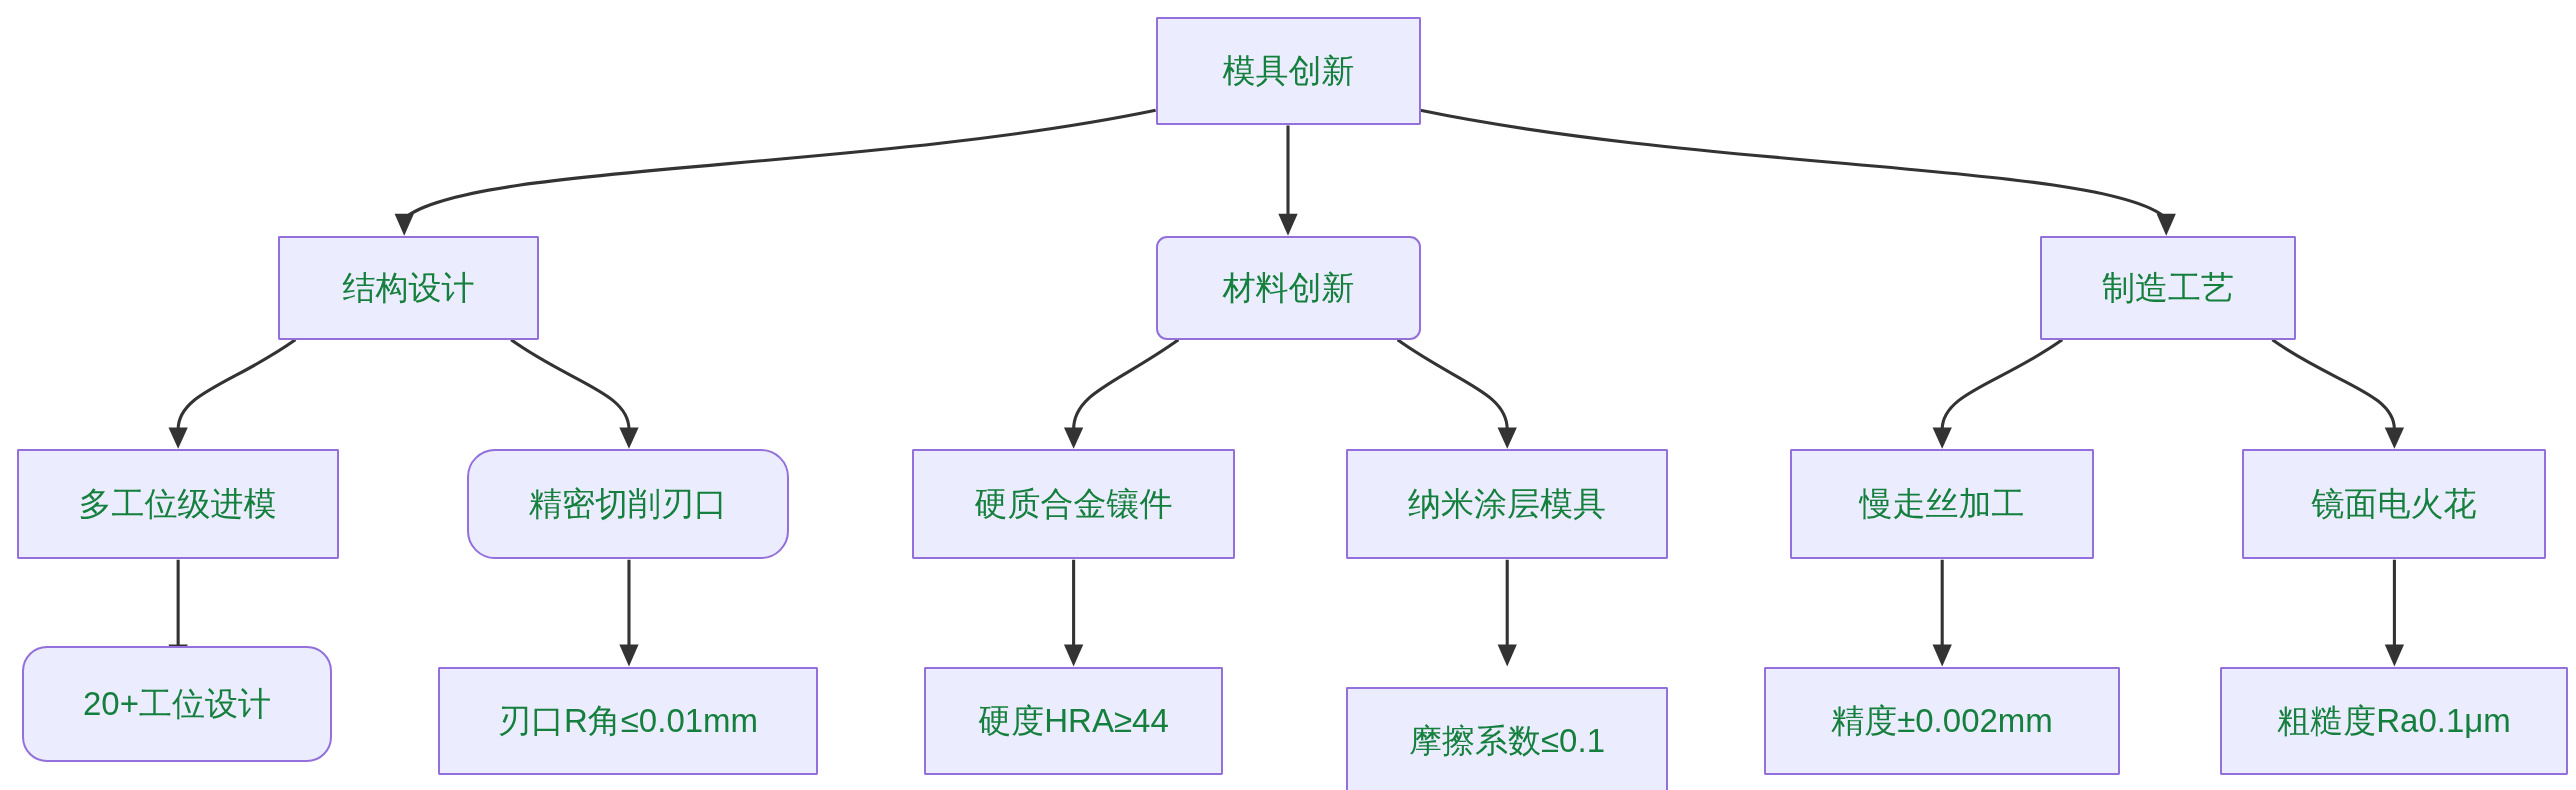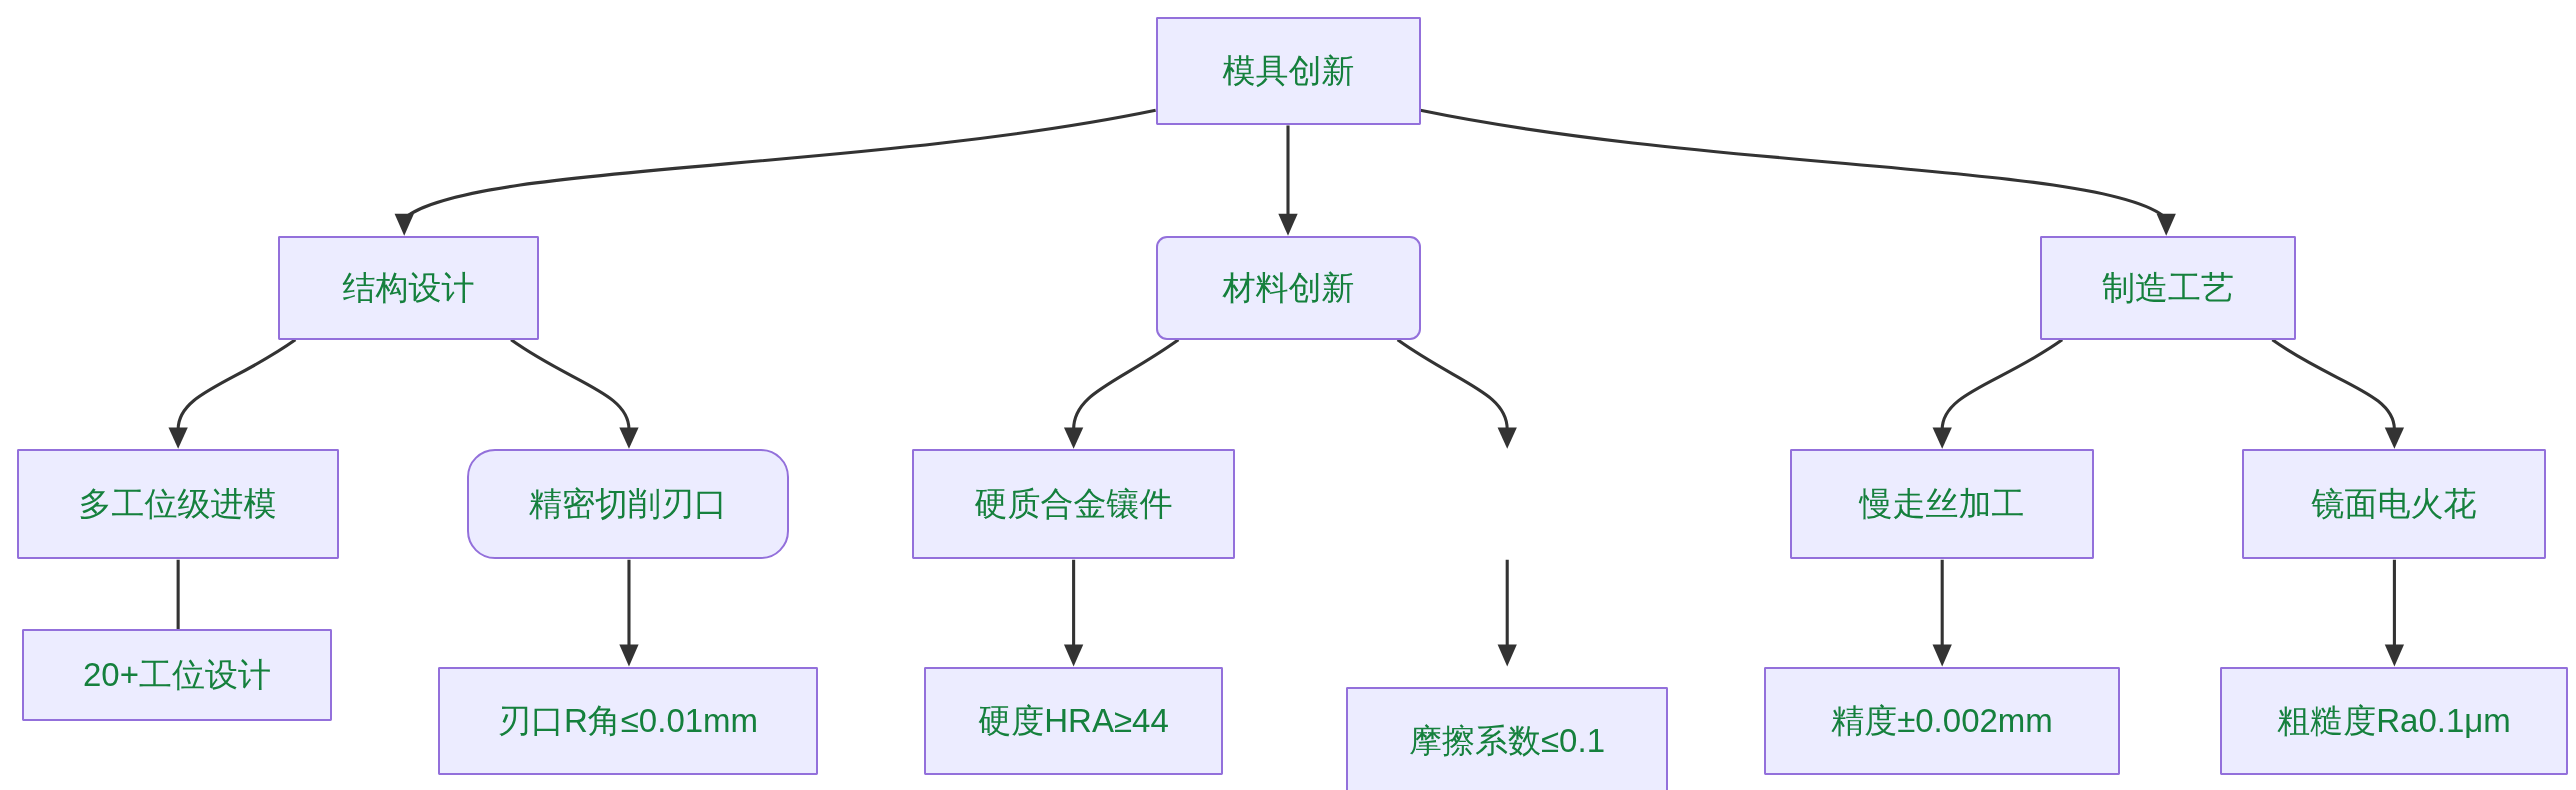--- a/index.html
+++ b/index.html
@@ -138,28 +138,31 @@
 
   <div class="node" style="left:16.5px; top:449px; width:322px; height:110px;">
     <span class="label">多工位级进模</span>
   </div>
   <div class="node" style="left:467px; top:449px; width:322px; height:110px;border-radius:28px;">
     <span class="label">精密切削刃口</span>
   </div>
   <div class="node" style="left:912px; top:449px; width:323px; height:110px;">
     <span class="label">硬质合金镶件</span>
   </div>
+  <div class="node" style="left:1346px; top:449px; width:322px; height:110px;">
+    <span class="label">纳米涂层模具</span>
+  </div>
   <div class="node" style="left:1790px; top:449px; width:304px; height:110px;">
     <span class="label">慢走丝加工</span>
   </div>
   <div class="node" style="left:2242px; top:449px; width:304px; height:110px;">
     <span class="label">镜面电火花</span>
   </div>
 
-  <div class="node" style="left:22px; top:629px; width:310px; height:92px;">
+  <div class="node" style="left:22px; top:646px; width:310px; height:116px;border-radius:25px;">
     <span class="label">20+工位设计</span>
   </div>
   <div class="node" style="left:438px; top:667px; width:380px; height:108px;">
     <span class="label">刃口R角≤0.01mm</span>
   </div>
   <div class="node" style="left:924px; top:667px; width:299px; height:108px;">
     <span class="label">硬度HRA≥44</span>
   </div>
   <div class="node" style="left:1346px; top:667px; width:322px; height:108px;margin-top:20px;">
     <span class="label">摩擦系数≤0.1</span>

